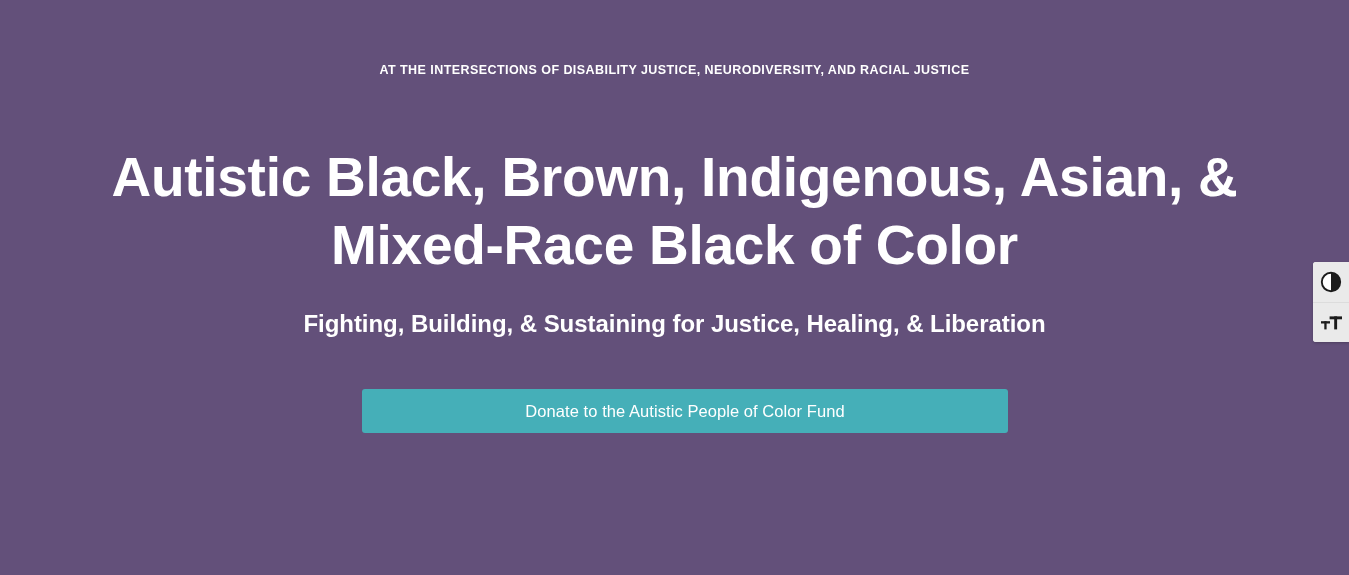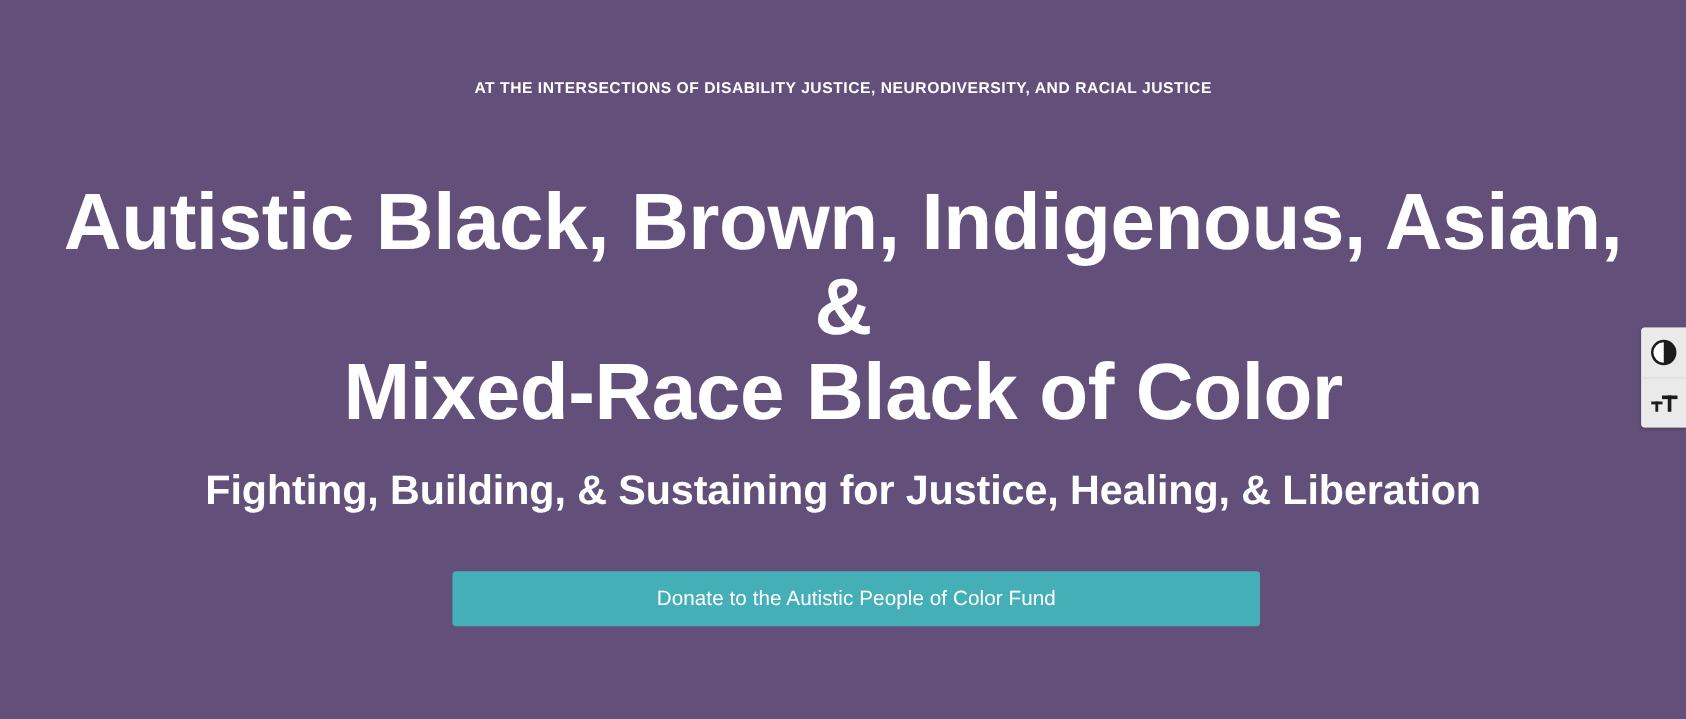--- a/index.html
+++ b/index.html
@@ -35,35 +35,35 @@
     font-size: 12.5px;
     font-weight: bold;
     letter-spacing: 0.035em;
     line-height: 20px;
     margin: 0;
     text-transform: uppercase;
   }
 
   .headline {
     color: #ffffff;
-    font-size: 64px;
+    font-size: 55px;
     font-weight: bold;
     line-height: 68px;
     letter-spacing: -0.005em;
     margin: 0;
     padding: 0 40px;
     margin-top: 63px;
   }
   .headline .hl-line {
     display: block;
   }
 
   .subheading {
     color: #ffffff;
-    font-size: 33px;
+    font-size: 24px;
     font-weight: bold;
     line-height: 34px;
     letter-spacing: -0.002em;
     margin: 0;
     margin-top: 28px;
     padding: 0 40px;
   }
 
   .cta-wrap {
     margin-top: 48px;

